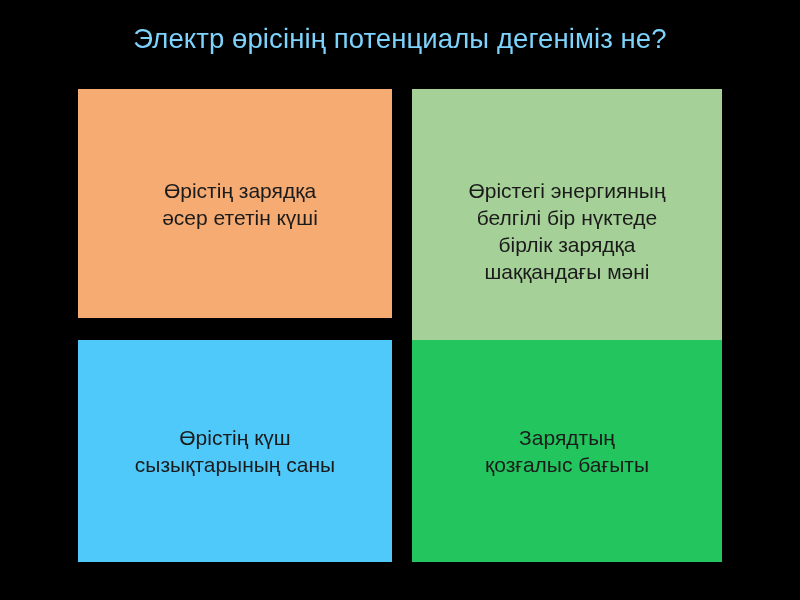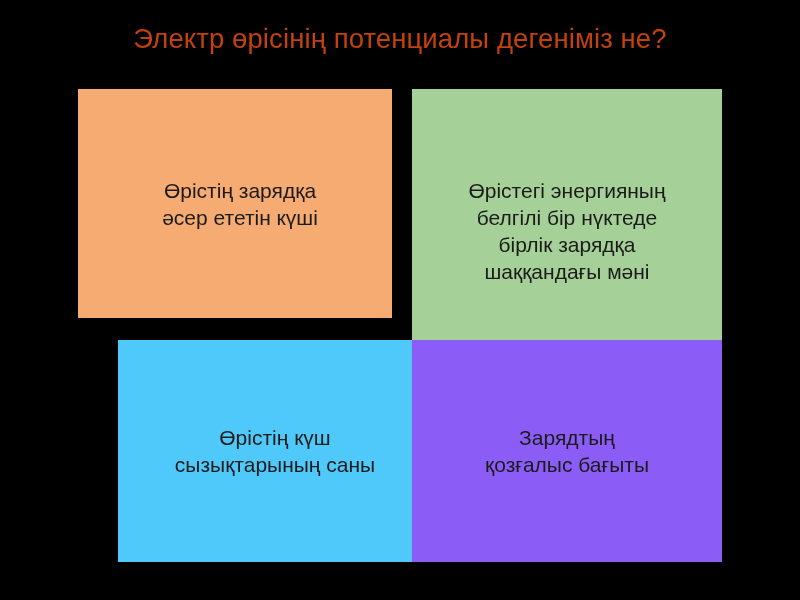--- a/index.html
+++ b/index.html
@@ -19,21 +19,21 @@
     width: 800px;
     height: 600px;
     background: #000000;
   }
   .slide-title {
     position: absolute;
     left: 0;
     top: 22px;
     width: 800px;
     text-align: center;
-    color: #c2410c;
+    color: #7dd3fc;
     font-size: 27.5px;
     font-weight: 400;
     line-height: 34px;
     letter-spacing: 0.1px;
     white-space: nowrap;
   }
   .answer-grid {
     position: absolute;
     left: 78px;
     top: 89px;
@@ -71,28 +71,27 @@
     width: 310px;
     height: 283px;
     background: #a5d097;
   }
   .box-c {
     left: 0px;
     top: 251px;
     width: 314px;
     height: 222px;
     background: #4fc8fa;
-    margin-left: 40px;
   }
   .box-d {
     left: 334px;
     top: 251px;
     width: 310px;
     height: 222px;
-    background: #8b5cf6;
+    background: #22c55e;
   }
 </style>
 </head>
 <body>
 
 <div class="slide">
 
   <div class="slide-title">Электр өрісінің потенциалы дегеніміз не?</div>
 
   <div class="answer-grid">

